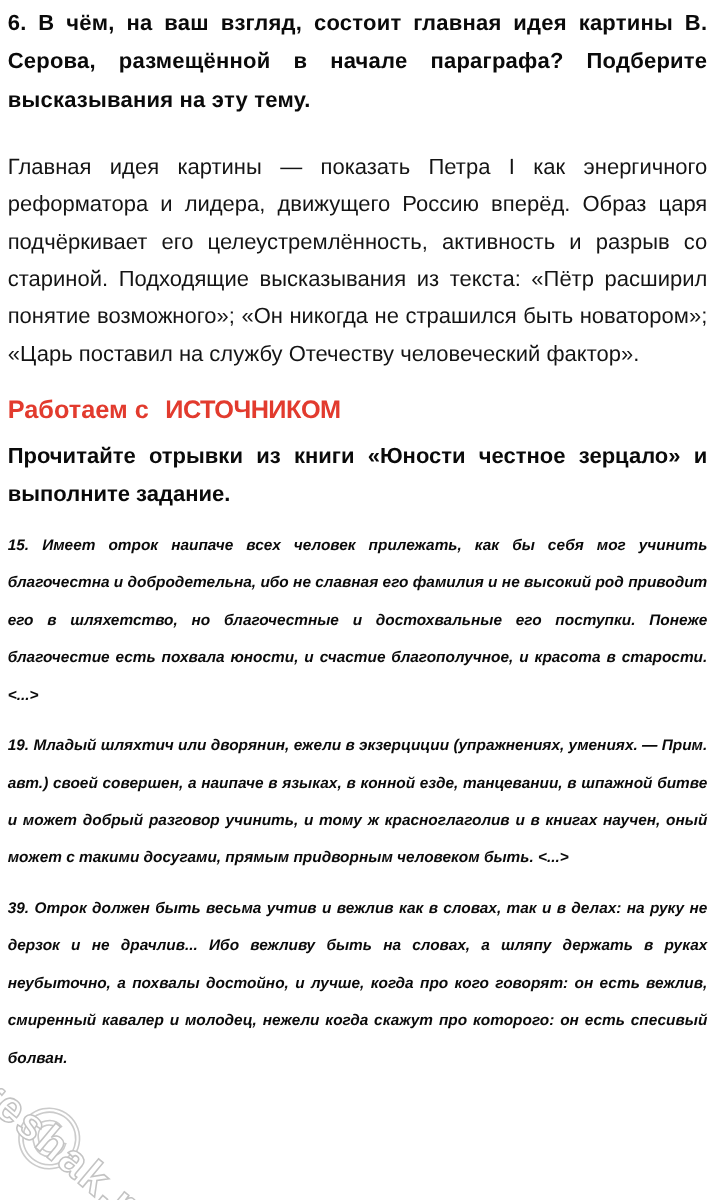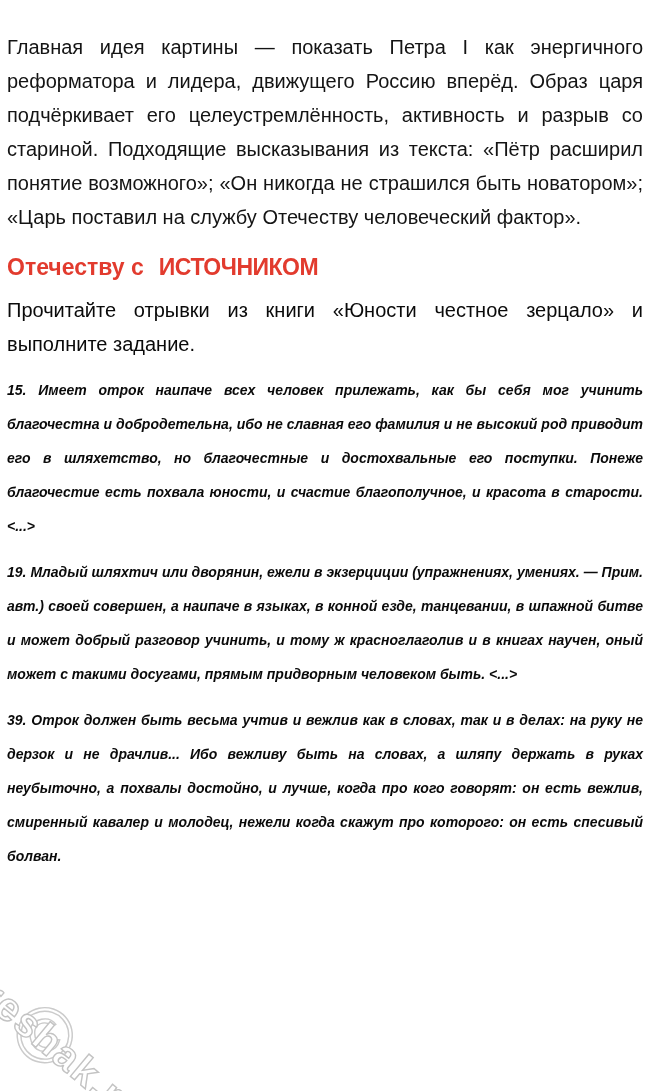--- a/index.html
+++ b/index.html
@@ -39,21 +39,21 @@
     color: var(--accent, #e23b2e);
     text-align: left;
   }
   .heading-emphasis {
     letter-spacing: -0.5px;
     margin-left: 15px;
     text-transform: uppercase;
   }
   .instruction {
     margin-top: 12px;
-    font-weight: 400;
+    font-weight: 700;
     font-size: 20px;
     line-height: 34px;
   }
   .excerpt {
     margin-top: 12px;
     font-weight: 700;
     font-style: italic;
     font-size: 14px;
     line-height: 34px;
   }
@@ -92,24 +92,25 @@
 </head>
 <body>
 
 <div class="watermark">
   <span class="wm-copy">©</span>
   <span class="wm-text">reshak.ru</span>
 </div>
 
 <div class="content">
 
+  <p class="question">6. В чём, на ваш взгляд, состоит главная идея картины В. Серова, размещённой в начале параграфа? Подберите высказывания на эту тему.</p>
 
   <p class="answer">Главная идея картины — показать Петра I как энергичного реформатора и лидера, движущего Россию вперёд. Образ царя подчёркивает его целеустремлённость, активность и разрыв со стариной. Подходящие высказывания из текста: «Пётр расширил понятие возможного»; «Он никогда не страшился быть новатором»; «Царь поставил на службу Отечеству человеческий фактор».</p>
 
-  <h2 class="section-heading"><span class="heading-prefix">Отечеству с</span><span class="heading-emphasis">ИСТОЧНИКОМ</span></h2>
+  <h2 class="section-heading"><span class="heading-prefix">Работаем с</span><span class="heading-emphasis">ИСТОЧНИКОМ</span></h2>
 
   <p class="instruction">Прочитайте отрывки из книги «Юности честное зерцало» и выполните задание.</p>
 
   <p class="excerpt"><span>15.</span> <span>Имеет отрок наипаче всех человек прилежать, как бы себя мог учинить благочестна и добродетельна, ибо не славная его фамилия и не высокий род приводит его в шляхетство, но благочестные и достохвальные его поступки. Понеже благочестие есть похвала юности, и счастие благополучное, и красота в старости. &lt;...&gt;</span></p>
 
   <p class="excerpt"><span>19.</span> <span>Младый шляхтич или дворянин, ежели в экзерциции (упражнениях, умениях. — Прим. авт.) своей совершен, а наипаче в языках, в конной езде, танцевании, в шпажной битве и может добрый разговор учинить, и тому ж красноглаголив и в книгах научен, оный может с такими досугами, прямым придворным человеком быть. &lt;...&gt;</span></p>
 
   <p class="excerpt"><span>39.</span> <span>Отрок должен быть весьма учтив и вежлив как в словах, так и в делах: на руку не дерзок и не драчлив... Ибо вежливу быть на словах, а шляпу держать в руках неубыточно, а похвалы достойно, и лучше, когда про кого говорят: он есть вежлив, смиренный кавалер и молодец, нежели когда скажут про которого: он есть спесивый болван.</span></p>
 
 </div>

